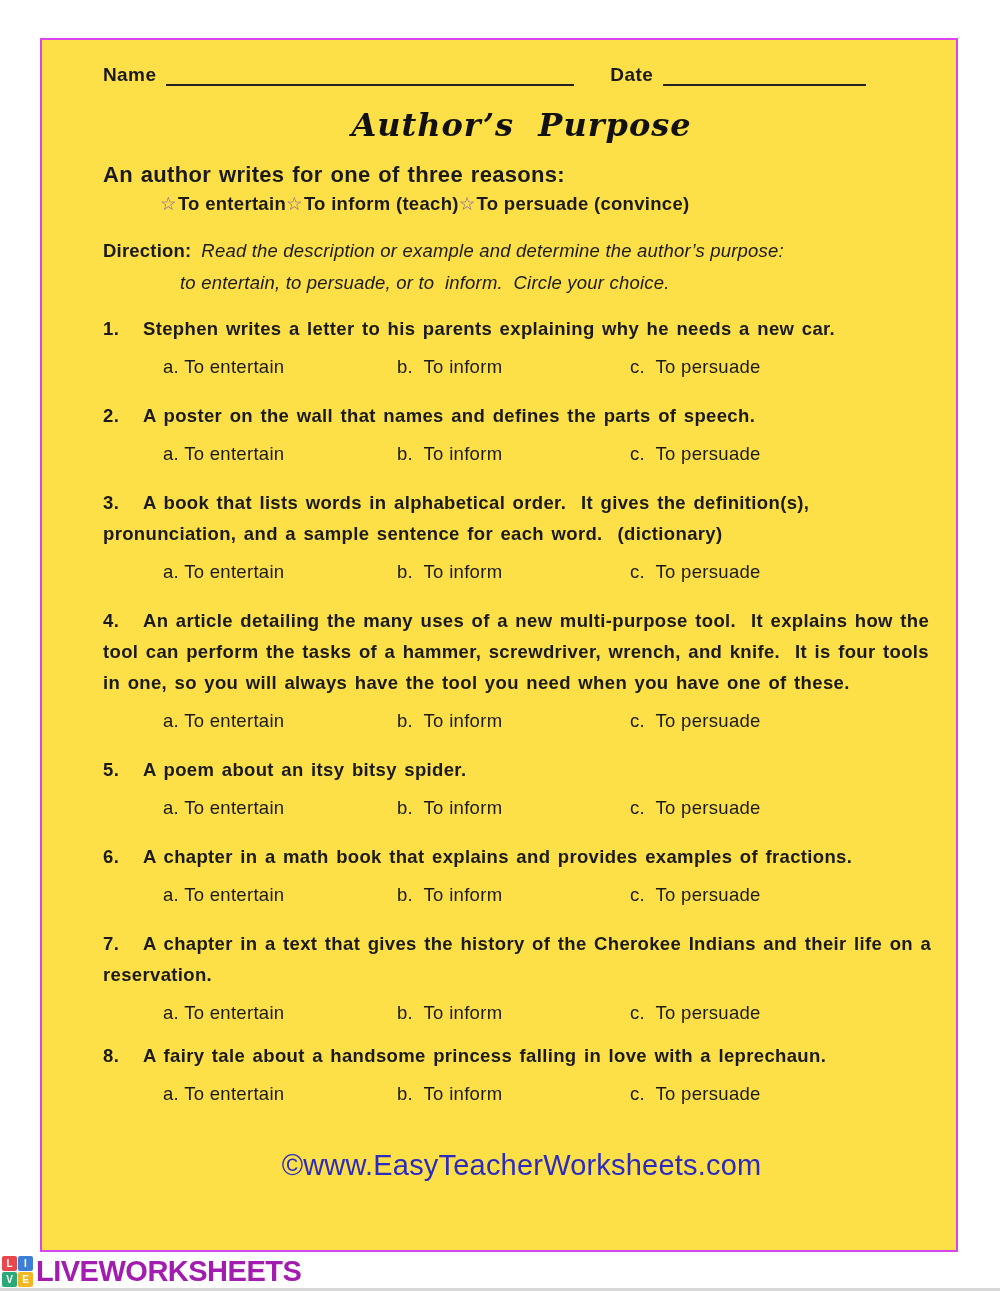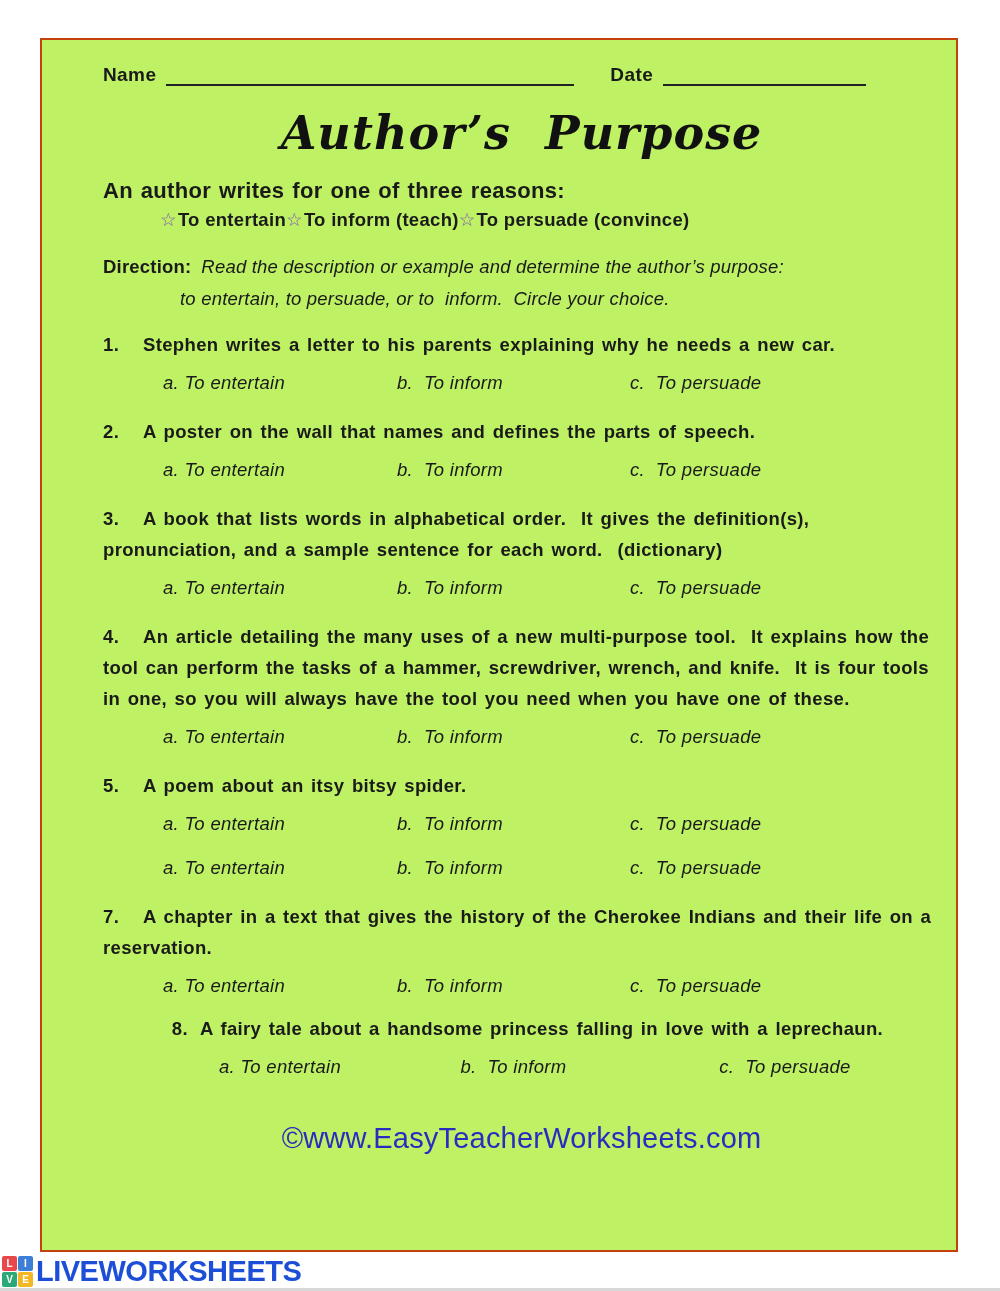--- a/index.html
+++ b/index.html
@@ -3,75 +3,75 @@
 <meta charset="utf-8">
 <style>
   * { margin:0; padding:0; box-sizing:border-box; }
   html,body { background:#ffffff; }
   body {
     width:1000px; height:1291px; position:relative; overflow:hidden;
     font-family:"Liberation Sans", sans-serif; color:#1a1a1a;
   }
   .sheet {
     position:absolute; left:40px; top:38px; width:918px; height:1214px;
-    border:2px solid #c2410c; background:#bef264;
+    border:2px solid #d946ef; background:#fde047;
     padding:24px 16px 0 61px;
   }
   
   .name-row { display:flex; align-items:flex-end; font-size:19px; font-weight:600; letter-spacing:0.4px; }
   .blank { display:inline-block; border-bottom:2px solid #222; height:22px; }
   .blank-name { width:408px; margin-left:10px; }
   .date-lbl { margin-left:36px; }
   .blank-date { width:203px; margin-left:10px; }
   
   .title {
     margin-top:20px; text-align:center; white-space:pre;
     font-family:"DejaVu Serif", serif; font-style:italic; font-weight:600;
-    font-size:46px; letter-spacing:1px; color:#111;
+    font-size:32px; letter-spacing:1px; color:#111;
   }
   
   .intro { margin-top:18px; font-size:22px; font-weight:700; letter-spacing:0.3px; word-spacing:1.5px; }
   .reasons { display:flex; margin:5px 0 0 57px; font-size:18.5px; font-weight:700; letter-spacing:0.3px; }
   .star { color:#7d57b8; font-weight:400; margin-right:1px; }
   
   .direction { margin-top:20px; font-size:18.5px; line-height:32px; letter-spacing:0.2px; }
   .dir-label { font-weight:700; margin-right:10px; }
   .dir-italic { font-style:italic; font-weight:500; white-space:pre-wrap; }
   .dir-line2 { display:block; padding-left:77px; font-style:italic; font-weight:500; white-space:pre-wrap; }
   
   .question { margin-top:22px; }
   .question.first { margin-top:14px; }
-  .question.last { margin-top:16px;text-align:center; }
+  .question.last { margin-top:16px; }
   .q-text {
     font-size:18.5px; font-weight:700; line-height:31px;
     letter-spacing:0.35px; word-spacing:2px; white-space:pre-wrap;
   }
   .q-num { display:inline-block; min-width:40px; white-space:pre; }
   .options {
     margin:12px 0 0 60px; display:grid; grid-template-columns:234px 233px 1fr;
-    font-size:18.5px; font-weight:400; letter-spacing:0.3px; white-space:pre;font-style:italic;
+    font-size:18.5px; font-weight:400; letter-spacing:0.3px; white-space:pre;
   }
   .option { cursor:pointer; }
   
   .footer {
     margin-top:44px; text-align:center; font-size:29px; letter-spacing:0.2px;
     color:#2b2bc0; font-weight:400;
   }
   
   .lws-logo { position:absolute; left:2px; top:1255px; display:flex; align-items:center; gap:3px; cursor:pointer; }
   .tiles { width:31px; height:31px; display:grid; grid-template-columns:1fr 1fr; grid-template-rows:1fr 1fr; gap:1px; }
   .tile {
     display:flex; align-items:center; justify-content:center;
     color:#fff; font-size:10px; font-weight:700; border-radius:2px;
   }
   .tile:nth-child(1){ background:#e8474b; }
   .tile:nth-child(2){ background:#3d7fd6; }
   .tile:nth-child(3){ background:#2aa876; }
   .tile:nth-child(4){ background:#f2b722; }
-  .lws-text { font-size:29px; font-weight:800; color:#1d4ed8; letter-spacing:-0.5px; }
+  .lws-text { font-size:29px; font-weight:800; color:#a21caf; letter-spacing:-0.5px; }
   .bottom-strip { position:absolute; left:0; bottom:0; width:100%; height:3px; background:#d8d8d8; }
 </style>
 </head>
 <body>
 
 <div class="sheet">
 
   <div class="name-row">
     <span>Name</span>
     <span class="blank blank-name"></span>
@@ -133,20 +133,21 @@
   <div class="question">
     <p class="q-text"><span class="q-num">5.</span><span>A poem about an itsy bitsy spider.</span></p>
     <div class="options">
       <span class="option">a. To entertain</span>
       <span class="option">b.  To inform</span>
       <span class="option">c.  To persuade</span>
     </div>
   </div>
 
   <div class="question">
+    <p class="q-text"><span class="q-num">6.</span><span>A chapter in a math book that explains and provides examples of fractions.</span></p>
     <div class="options">
       <span class="option">a. To entertain</span>
       <span class="option">b.  To inform</span>
       <span class="option">c.  To persuade</span>
     </div>
   </div>
 
   <div class="question">
     <p class="q-text"><span class="q-num">7.</span><span>A chapter in a text that gives the history of the Cherokee Indians and their life on a reservation.</span></p>
     <div class="options">

